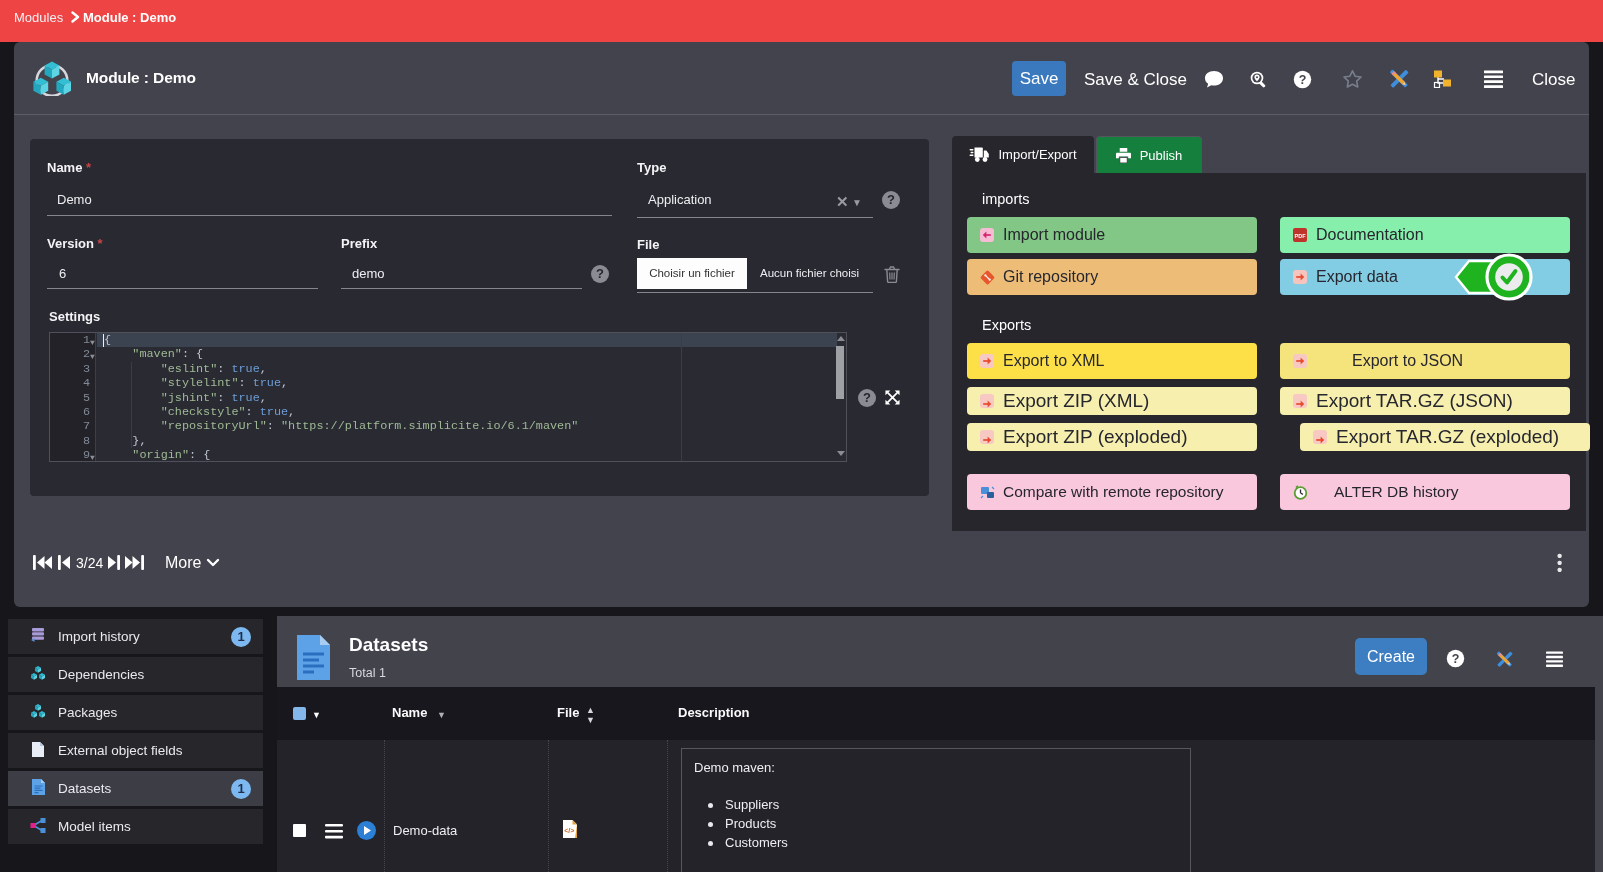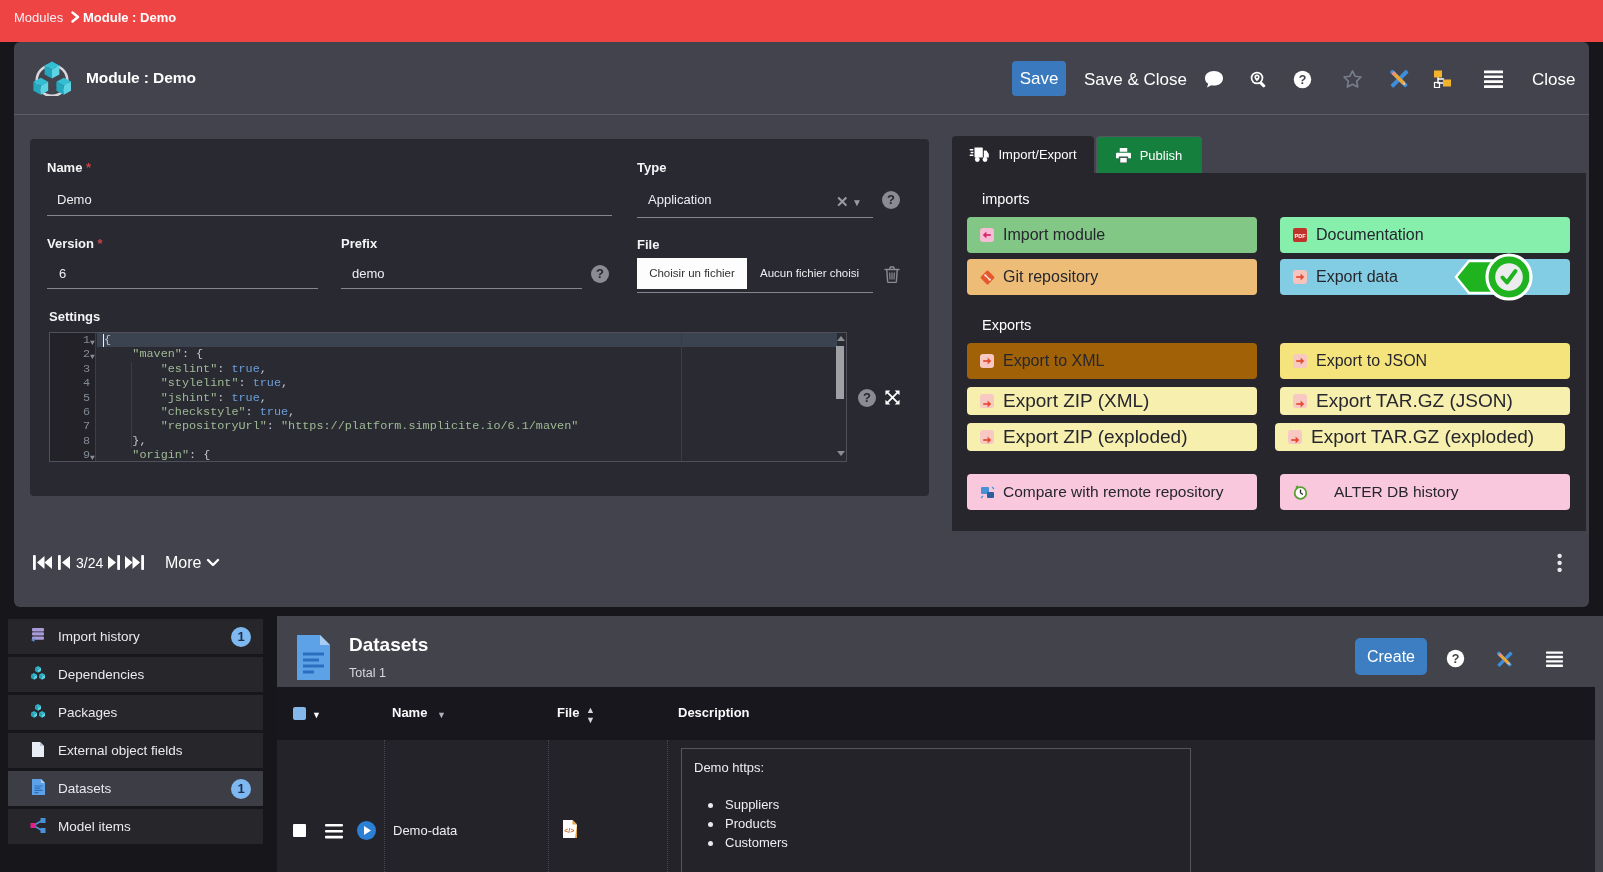--- a/index.html
+++ b/index.html
@@ -221,28 +221,28 @@
           <span style="margin-left:9px;">Git repository</span>
         </div>
       <div class="abs btn2col" style="left:328px;top:86px;background:#82cde3;">
           <span class="icim" style="background:#f6c3bd;"><svg width="14" height="14" viewBox="0 0 14 14">
               <path d="M3.2 7 h6.2" stroke="#e64a2e" stroke-width="1.7" fill="none"></path>
               <path d="M7.6 3.6 L11.2 7 L7.6 10.4z" fill="#e64a2e"></path>
             </svg></span>
           <span style="margin-left:9px;">Export data</span>
         </div>
       <div class="abs" style="left:30px;top:144px;font-size:14.5px;color:#fff;">Exports</div>
-      <div class="abs btn2col" style="left:15px;top:170px;background:#a16207;">
+      <div class="abs btn2col" style="left:15px;top:170px;background:#fde047;">
           <span class="icim" style="background:#f8c9c2;"><svg width="14" height="14" viewBox="0 0 14 14">
               <path d="M3.2 7 h6.2" stroke="#e64a2e" stroke-width="1.7" fill="none"></path>
               <path d="M7.6 3.6 L11.2 7 L7.6 10.4z" fill="#e64a2e"></path>
             </svg></span>
           <span style="margin-left:9px;">Export to XML</span>
         </div>
-      <div class="abs btn2col" style="left:328px;top:170px;background:#f5e37c;">
+      <div class="abs btn2col" style="left:328px;top:170px;background:#f5e37c;gap:36px;">
           <span class="icim" style="background:#f8c9c2;"><svg width="14" height="14" viewBox="0 0 14 14">
               <path d="M3.2 7 h6.2" stroke="#e64a2e" stroke-width="1.7" fill="none"></path>
               <path d="M7.6 3.6 L11.2 7 L7.6 10.4z" fill="#e64a2e"></path>
             </svg></span>
           <span style="margin-left:9px;">Export to JSON</span>
         </div>
       <div class="abs btn2col smbtn" style="left:15px;top:214px;background:#f7efad;">
           <span class="icim" style="background:#f8c9c2;"><svg width="14" height="14" viewBox="0 0 14 14">
               <path d="M3.2 7 h6.2" stroke="#e64a2e" stroke-width="1.7" fill="none"></path>
               <path d="M7.6 3.6 L11.2 7 L7.6 10.4z" fill="#e64a2e"></path>
@@ -256,21 +256,21 @@
             </svg></span>
           <span style="margin-left:9px;">Export TAR.GZ (JSON)</span>
         </div>
       <div class="abs btn2col smbtn" style="left:15px;top:250px;background:#f7efad;">
           <span class="icim" style="background:#f8c9c2;"><svg width="14" height="14" viewBox="0 0 14 14">
               <path d="M3.2 7 h6.2" stroke="#e64a2e" stroke-width="1.7" fill="none"></path>
               <path d="M7.6 3.6 L11.2 7 L7.6 10.4z" fill="#e64a2e"></path>
             </svg></span>
           <span style="margin-left:9px;">Export ZIP (exploded)</span>
         </div>
-      <div class="abs btn2col smbtn" style="left:323px;top:250px;background:#f7efad;">
+      <div class="abs btn2col smbtn" style="left:348px;top:250px;background:#f7efad;">
           <span class="icim" style="background:#f8c9c2;"><svg width="14" height="14" viewBox="0 0 14 14">
               <path d="M3.2 7 h6.2" stroke="#e64a2e" stroke-width="1.7" fill="none"></path>
               <path d="M7.6 3.6 L11.2 7 L7.6 10.4z" fill="#e64a2e"></path>
             </svg></span>
           <span style="margin-left:9px;">Export TAR.GZ (exploded)</span>
         </div>
       <div class="abs btn2col" style="left:15px;top:301px;background:#f9c8dd;font-size:15.5px;">
           <span class="icim" style="background:transparent;"><svg width="15" height="15" viewBox="0 0 15 15">
               <rect x="1" y="2" width="8" height="7" rx="1" fill="#4a90d9"></rect>
               <rect x="7" y="7" width="7" height="6" rx="1" fill="#2b5f9e"></rect>
@@ -455,21 +455,21 @@
             <polygon points="7,5 14,9.5 7,14" fill="#fff"></polygon>
           </svg></div>
       <div class="abs val" style="left:116px;top:83px;">Demo-data</div>
       <div class="abs" style="left:286px;top:80px;"><svg width="14" height="18" viewBox="0 0 14 18">
             <path d="M0 0 h9.5 l4.5 4.5 v13.5 h-14z" fill="#fff"></path>
             <path d="M9.5 0 l4.5 4.5 h-4.5z" fill="#e8a33d"></path>
             <path d="M14 4.5 v13.5 h-2z" fill="#e8a33d"></path>
             <text x="6.2" y="12.5" text-anchor="middle" font-size="7" font-weight="bold" fill="#c96a28" font-family="Liberation Sans">&lt;/&gt;</text>
           </svg></div>
       <div class="abs" style="left:404px;top:8px;width:510px;height:140px;border:1px solid #56565c;"></div>
-      <div class="abs val" style="left:417px;top:20px;">Demo https:</div>
+      <div class="abs val" style="left:417px;top:20px;">Demo maven:</div>
       <div class="abs val" style="left:448px;top:57px;">Suppliers</div>
       <div class="abs val" style="left:448px;top:76px;">Products</div>
       <div class="abs val" style="left:448px;top:95px;">Customers</div>
       <div class="abs" style="left:431px;top:63px;width:5px;height:5px;border-radius:50%;background:#e9e9ee;"></div>
       <div class="abs" style="left:431px;top:82px;width:5px;height:5px;border-radius:50%;background:#e9e9ee;"></div>
       <div class="abs" style="left:431px;top:101px;width:5px;height:5px;border-radius:50%;background:#e9e9ee;"></div>
     </div>
   </div>
 
 </div>

